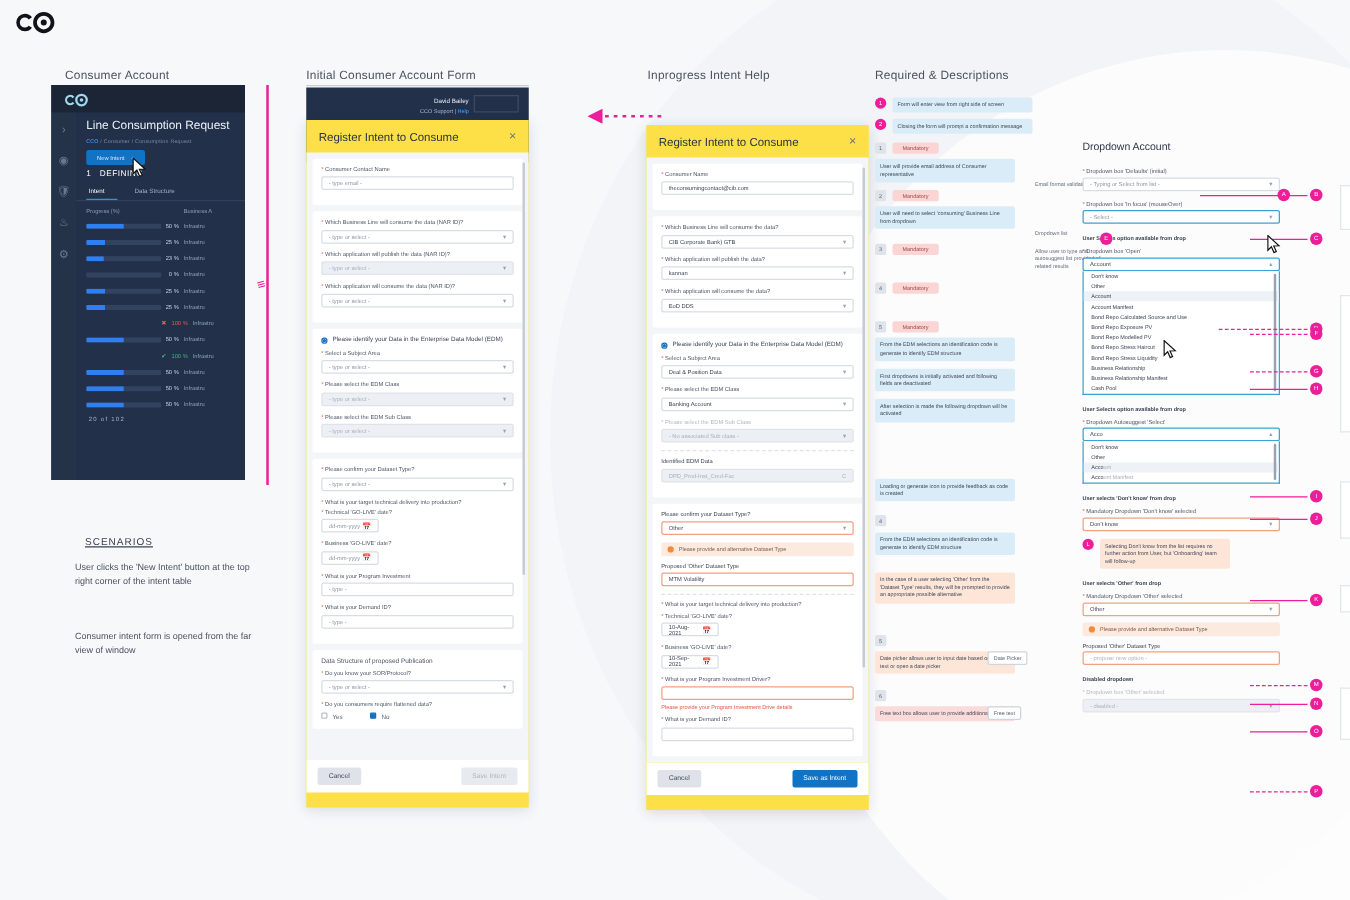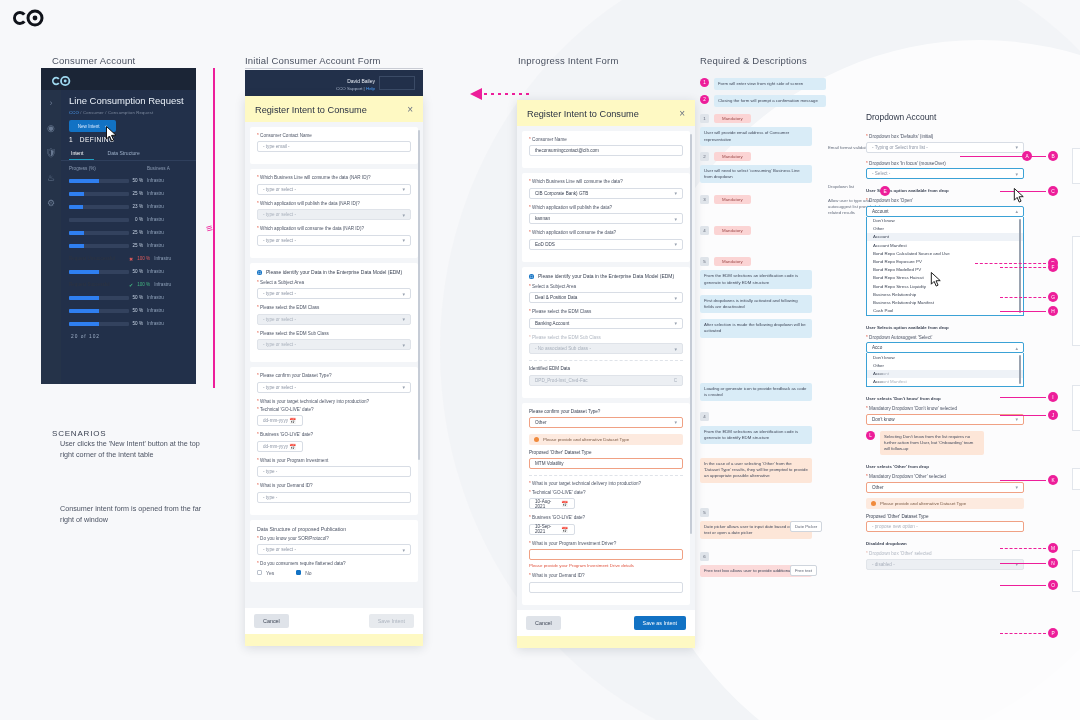--- a/index.html
+++ b/index.html
@@ -61,25 +61,25 @@
   .row{ display:flex; align-items:center; padding:0 6px 0 8px; height:13px; font-size:4.6px;}
   .bar{ width:60px;height:4px;background:#33425e;border-radius:1px;overflow:hidden;}
   .bar i{ display:block;height:100%;background:#2f7ff0;}
   .pct{ width:18px; text-align:right; color:#c7d3e4; font-size:4.6px; padding-right:4px;}
   .infra{ color:#8fa1ba; font-size:4.6px;}
   .statlbl{ font-size:4.6px; width:60px;}
   .red{ color:#e05a5a;} .green{ color:#43b581;}
   .pager{ padding:4px 0 0 10px; font-size:4.8px; color:#9fb0c8; letter-spacing:1px;}
 
   
-  .scen-t{ position:absolute; left:52px; top:429px; font-size:8px; letter-spacing:.8px; color:#3a4151;}
+  .scen-t{ position:absolute; left:68px; top:429px; font-size:8px; letter-spacing:.8px; color:#3a4151;text-decoration:underline;}
   .scen-p{ position:absolute; left:60px; font-size:7.2px; line-height:1.55; color:#4b5262; width:150px;}
 
   
-  .modal{ position:absolute; background:#fef9c3; box-shadow:0 2px 10px rgba(30,40,60,.14); overflow:hidden;}
+  .modal{ position:absolute; background:#fde047; box-shadow:0 2px 10px rgba(30,40,60,.14); overflow:hidden;}
   .m-head{ display:flex; align-items:center; justify-content:space-between; padding:8px 10px 7px 10px;
     font-size:9.2px; color:#2b3344;}
   .m-x{ font-size:10px; color:#6a7282; cursor:pointer;}
   .m-body{ background:#f3f5f8; padding:5px; overflow:hidden; position:relative;}
   .grp{ background:#fff; border-radius:2px; padding:6px 7px; margin-bottom:5px;}
   .lbl{ font-size:4.6px; color:#4d5costs; color:#4d5566; margin:0 0 2.5px 0; line-height:1.3;}
   .req{ color:#e0543f; }
   .ctl{
     height:11px; border:1px solid #d8dde5; border-radius:2px; background:#fff;
     display:flex; align-items:center; padding:0 5px; font-size:4.6px; color:#8b94a4;
@@ -163,21 +163,21 @@
     <path d="M12 3a7 7 0 1 0 0 14 7 7 0 0 0 5.6-2.8l-2.6-1.7A4 4 0 1 1 15 7.5l2.6-1.7A7 7 0 0 0 12 3z" fill="#10131a"></path>
     <circle cx="27" cy="10" r="7" fill="none" stroke="#10131a" stroke-width="3"></circle>
     <circle cx="27" cy="10" r="2.4" fill="#10131a"></circle>
   </svg>
 </div>
 
 <div class="colhead" style="left:52px;top:55px">Consumer Account</div>
 <div class="colrule" style="left:52px;top:68px;width:144px"></div>
 <div class="colhead" style="left:245px;top:55px">Initial Consumer Account Form</div>
 <div class="colrule" style="left:245px;top:68px;width:178px"></div>
-<div class="colhead" style="left:518px;top:55px">Inprogress Intent Form</div>
+<div class="colhead" style="left:518px;top:55px">Inprogress Intent Help</div>
 <div class="colhead" style="left:700px;top:55px">Required &amp; Descriptions</div>
 
 <div class="app">
   <div class="app-top">
     <div class="app-logo">
       <svg viewBox="0 0 40 20" width="24" height="12">
         <path d="M12 3a7 7 0 1 0 0 14 7 7 0 0 0 5.6-2.8l-2.6-1.7A4 4 0 1 1 15 7.5l2.6-1.7A7 7 0 0 0 12 3z" fill="#9fd8ef"></path>
         <circle cx="27" cy="10" r="7" fill="none" stroke="#9fd8ef" stroke-width="3"></circle>
         <circle cx="27" cy="10" r="2.4" fill="#9fd8ef"></circle>
       </svg>
@@ -307,22 +307,22 @@
         </div>
       <div class="pager">20  of  102</div>
     </div>
   </div>
 </div>
 
 <div class="vline"></div>
 <div class="zig">≡</div>
 
 <div class="scen-t">SCENARIOS</div>
-<div class="scen-p" style="top:438px">User clicks the 'New Intent' button at the top right corner of the intent table</div>
-<div class="scen-p" style="top:503px">Consumer intent form is opened from the far right of window</div>
+<div class="scen-p" style="top:448px">User clicks the 'New Intent' button at the top right corner of the intent table</div>
+<div class="scen-p" style="top:503px">Consumer intent form is opened from the far view of window</div>
 
 <div style="position:absolute;left:245px;top:70px;width:178px;height:60px;background:#22304a">
   <div style="position:absolute;right:48px;top:7px;text-align:right;font-size:5px;color:#e9eef6;line-height:1.6">
     <div>David Bailey</div>
     <div style="font-size:4.4px;color:#aebbd0">
       <span>CCO Support |</span>
       <span style="color:#4da3ff">Help</span>
     </div>
   </div>
   <div style="position:absolute;right:8px;top:6px;width:36px;height:14px;border:1px solid #3b4b66"></div>

